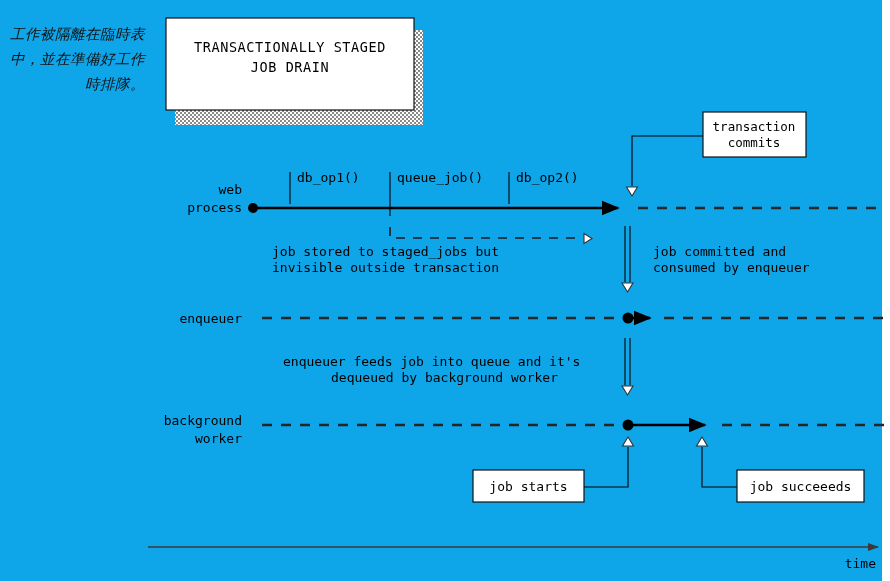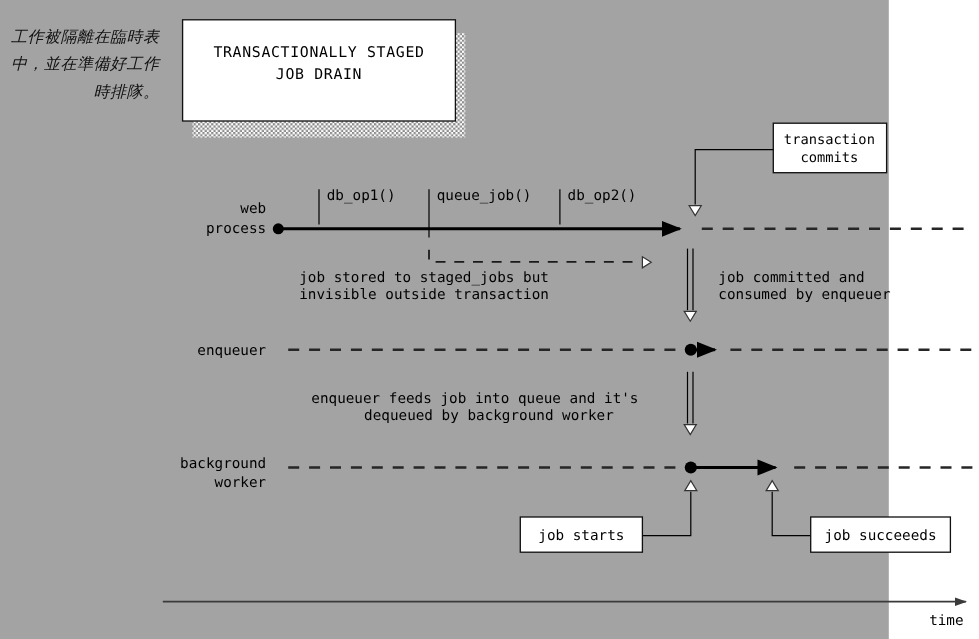--- a/index.html
+++ b/index.html
@@ -8,23 +8,23 @@
     background: #ffffff;
   }
   body {
     width: 890px;
     height: 581px;
     font-family: "DejaVu Sans Mono", "Liberation Mono", monospace;
     overflow: hidden;
   }
   #stage {
     position: relative;
-    width: 808px;
+    width: 882px;
     height: 581px;
-    background: #a3a3a3;
+    background: #0ea5e9;
   }
   svg#diagram {
     position: absolute;
     left: 0;
     top: 0;
     width: 890px;
     height: 581px;
     display: block;
   }
   text {

